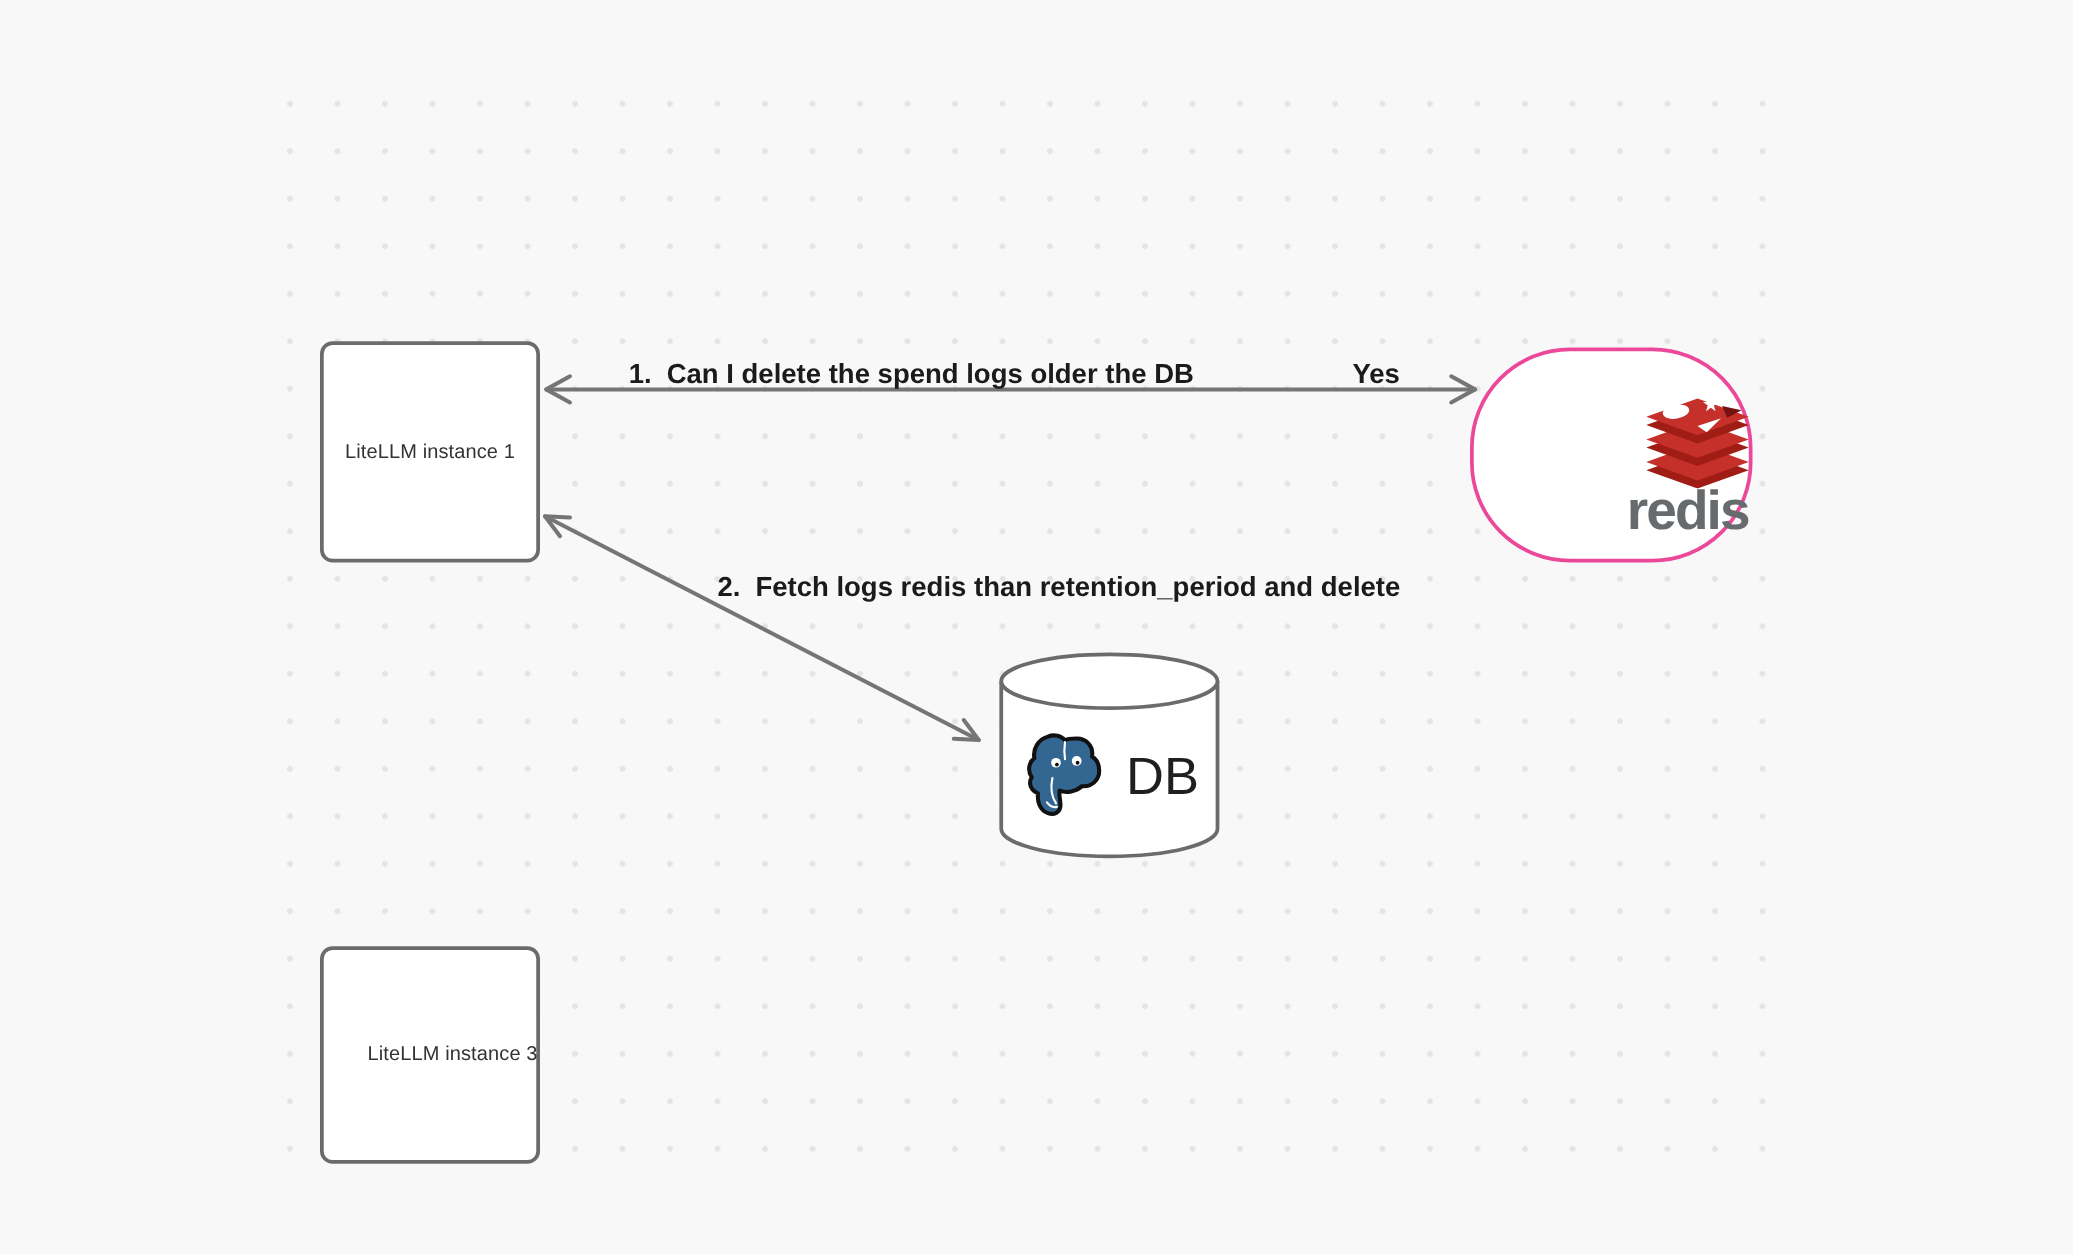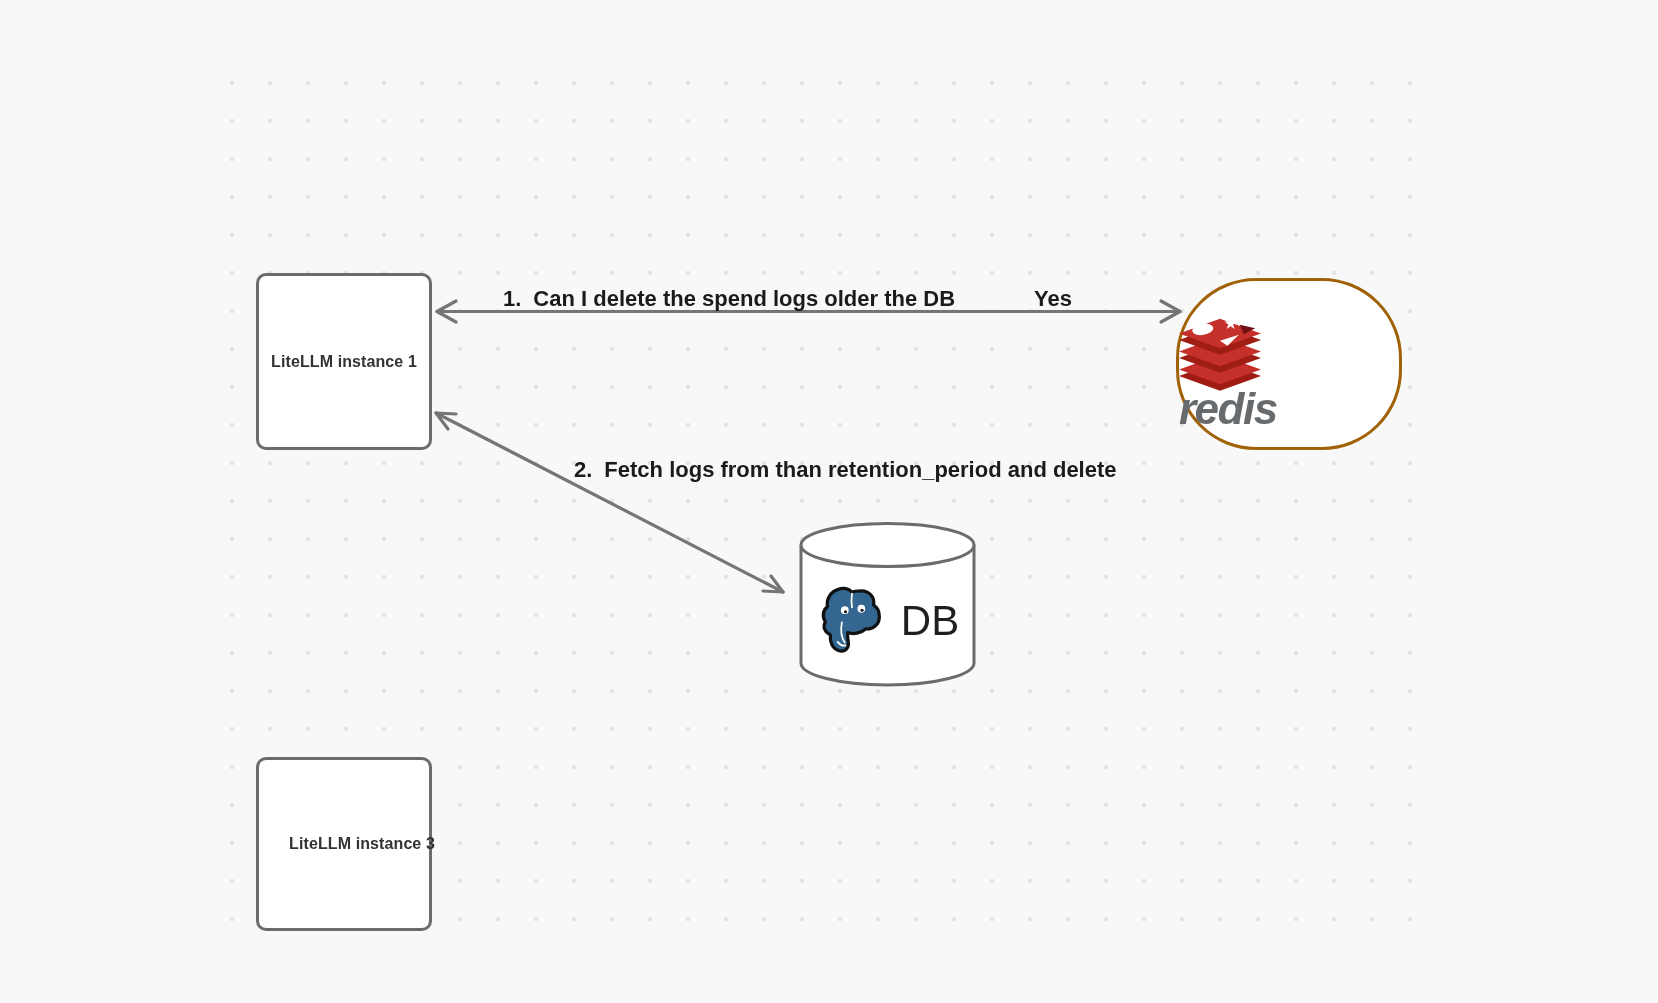--- a/index.html
+++ b/index.html
@@ -14,46 +14,45 @@
     background-size:38px 38px;
   }
   .node-box{
     position:absolute;box-sizing:border-box;
     width:176px;background:#ffffff;
     border:3px solid #6b6b6b;border-radius:10px;
     display:flex;align-items:center;justify-content:center;
     z-index:3;
   }
   .node-box .node-label{
-    font-size:16px;color:#333333;letter-spacing:.1px;white-space:nowrap;font-weight:bold;
+    font-size:16px;color:#333333;letter-spacing:.1px;white-space:nowrap;
   }
   #box1{left:256px;top:273px;height:177px;}
   #box2{left:256px;top:515px;height:175px;}
   #box3{left:256px;top:757px;height:174px;padding-left:36px;}
   .redis-node{
     position:absolute;left:1176px;top:278px;width:226px;height:172px;
     box-sizing:border-box;background:#ffffff;
-    border:3px solid #a16207;border-radius:80px;
-    display:flex;flex-direction:column;align-items:flex-start;justify-content:flex-start;
+    border:3px solid #ec4899;border-radius:80px;
+    display:flex;flex-direction:column;align-items:flex-end;justify-content:flex-start;
     z-index:3;
-    font-style:italic;
   }
   .redis-node svg{margin-top:31px;}
   .redis-wordmark{
     font-size:44px;font-weight:700;color:#686b6d;letter-spacing:-1.5px;
     line-height:1;margin-top:-4px;
   }
   .arrow-layer{position:absolute;left:0;top:0;z-index:2;}
   .arrow-label{
     position:absolute;display:flex;z-index:4;
     font-size:22px;font-weight:700;color:#1b1b1b;white-space:nowrap;
   }
   .arrow-label .num{margin-right:12px;}
   #label1{left:503px;top:286px;}
-  #label-yes{left:1034px;top:286px;}
+  #label-yes{left:1082px;top:286px;}
   #label2{left:574px;top:457px;}
   .db-group{position:absolute;left:799px;top:520px;width:177px;height:168px;z-index:3;}
   .db-cylinder{position:absolute;left:0;top:0;}
   .db-content{
     position:absolute;left:6px;top:56px;width:165px;height:90px;
     display:flex;align-items:center;justify-content:center;gap:12px;
   }
   .db-text{font-size:42px;color:#1f1f1f;font-weight:500;line-height:1;margin-left:1px;}
 </style>
 </head>
@@ -130,16 +129,16 @@
 
   <div class="arrow-label" id="label1">
     <span class="num">1.</span>
     <span>Can I delete the spend logs older the DB</span>
   </div>
   <div class="arrow-label" id="label-yes">
     <span>Yes</span>
   </div>
   <div class="arrow-label" id="label2">
     <span class="num">2.</span>
-    <span>Fetch logs from than retention_period and delete</span>
+    <span>Fetch logs redis than retention_period and delete</span>
   </div>
 
 </div>
 
 </body></html>

